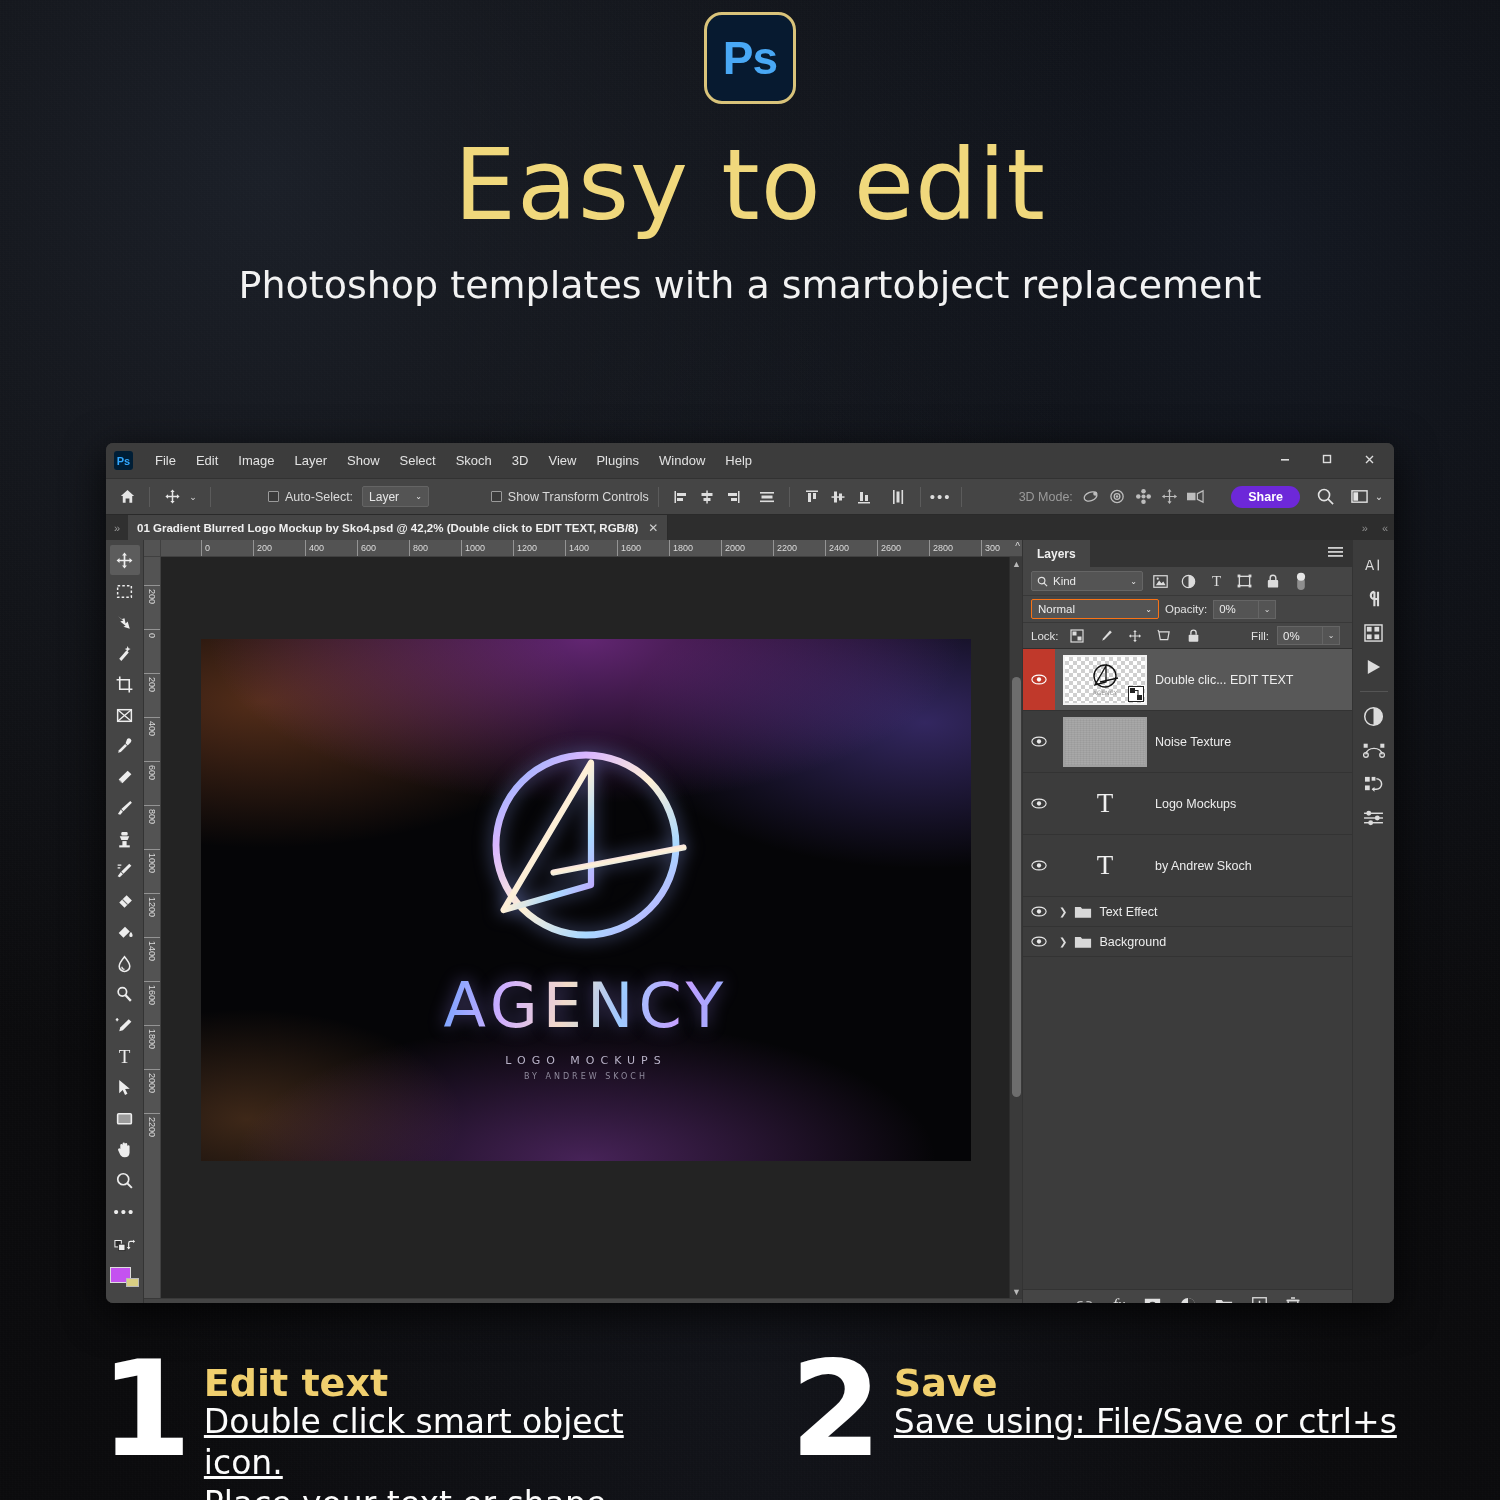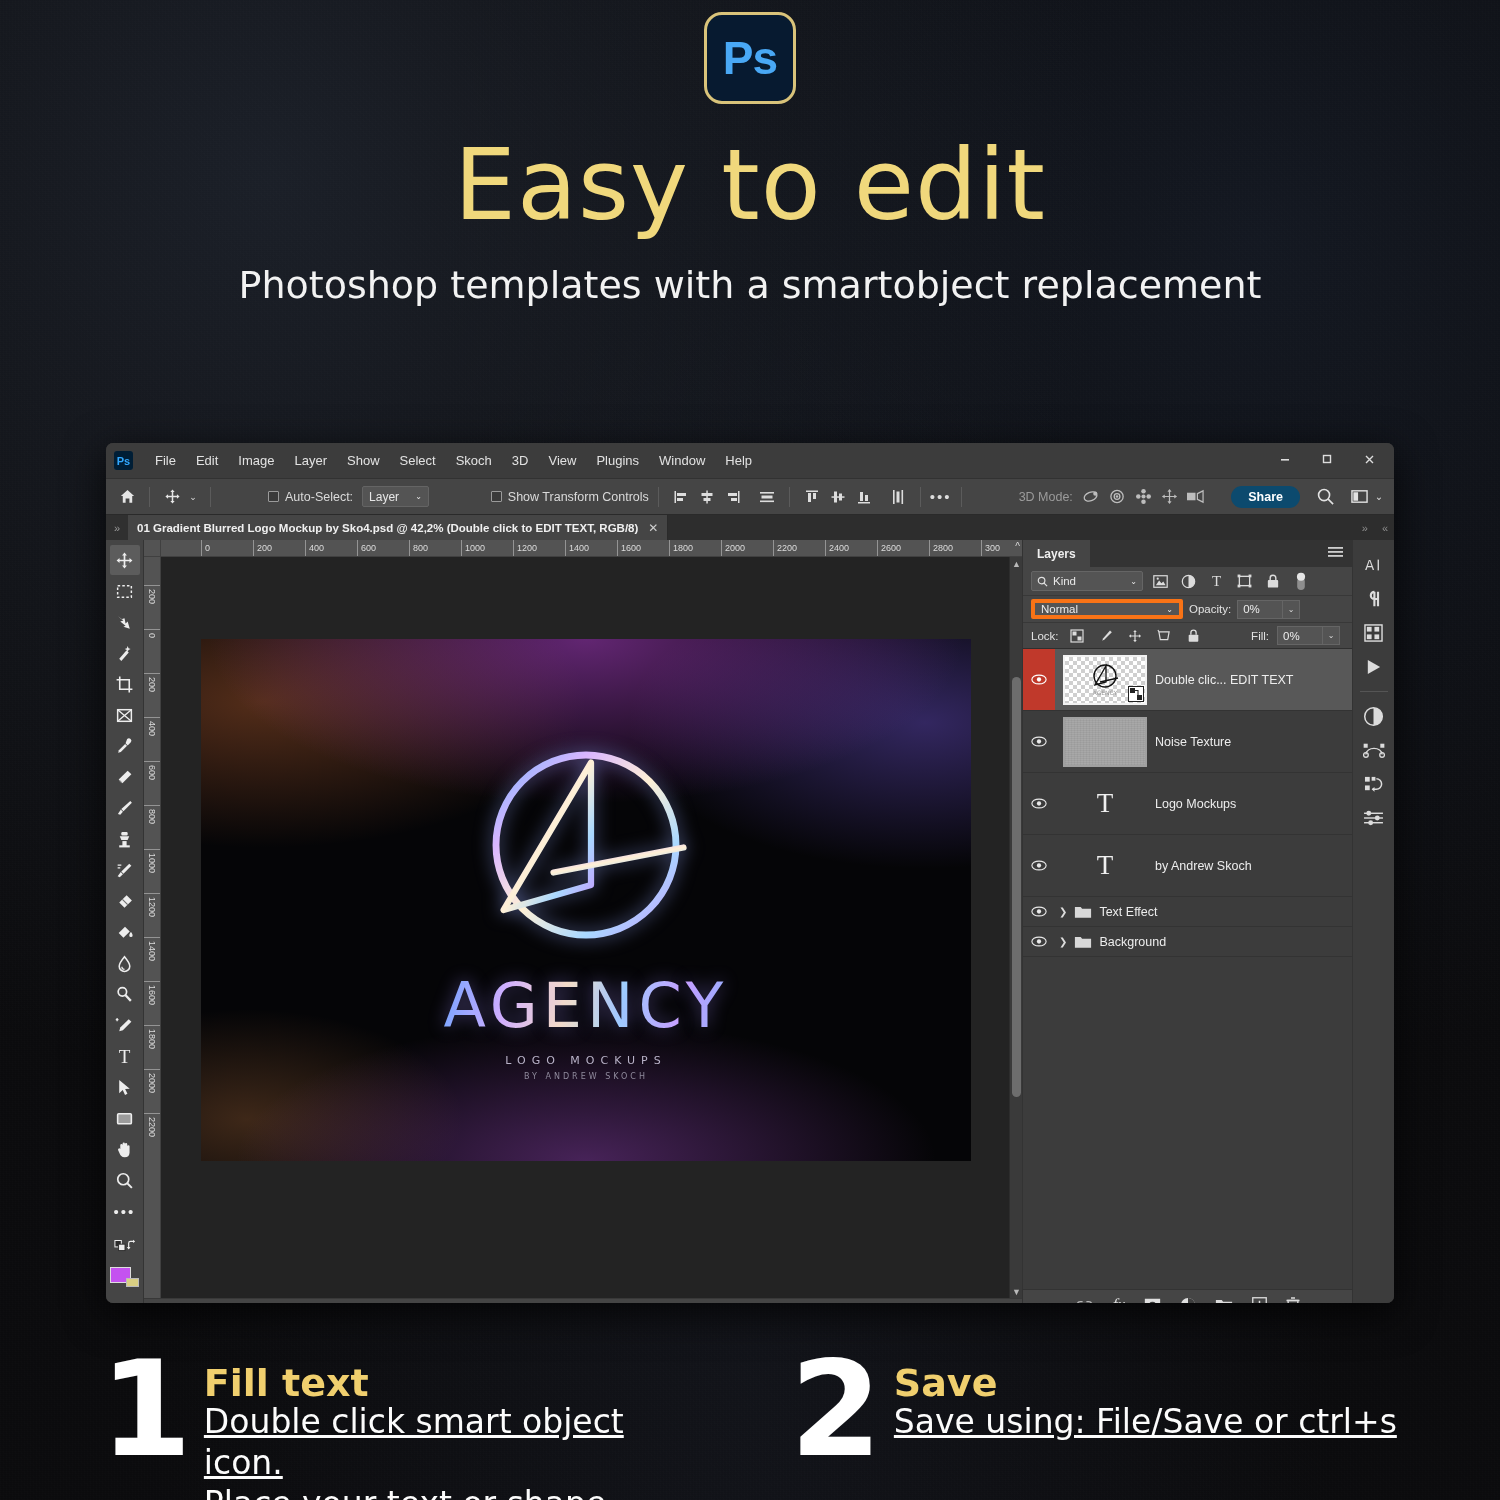--- a/index.html
+++ b/index.html
@@ -105,21 +105,21 @@
     width: 11px; height: 11px; border: 1px solid #9a9a9a;
     background: #3a3a3a; display: inline-block; margin-right: 6px;
     vertical-align: -1px; border-radius: 1px;
   }
   .ob-select {
     background: #545454; border: 1px solid #646464; border-radius: 2px;
     color: #e6e6e6; font-size: 12px; padding: 2px 6px;
     display: flex; align-items: center; gap: 16px; height: 21px;
   }
   .share-btn {
-    background: #0c4a6e; color: #fff; border-radius: 12px;
+    background: #6d28d9; color: #fff; border-radius: 12px;
     padding: 4px 17px; font-size: 12.5px; font-weight: bold;
   }
   .dots { letter-spacing: 2px; font-size: 15px; color: #ddd; }
 
   
   .tabbar {
     height: 26px; background: #2d2d2d; display: flex; align-items: stretch;
     border-top: 1px solid #2a2a2a;
   }
   .tab-left-arrow {
@@ -249,21 +249,21 @@
     padding: 0 5px; font-size: 11.5px; color: #e8e8e8;
   }
   .kind-select .caret { margin-left: auto; font-size: 8px; }
   .f-ico { width: 21px; height: 20px; display: flex; align-items: center;
            justify-content: center; color: #dedede; }
   .blend-row {
     height: 27px; background: #454545; display: flex; align-items: center;
     padding: 0 8px; gap: 6px; border-bottom: 1px solid #383838;
   }
   .blend-select {
-    width: 152px; height: 20px; background: #545454; border: 4px solid #f97316;
+    width: 128px; height: 20px; background: #545454; border: 1px solid #f97316;
     border-radius: 2px; display: flex; align-items: center; padding: 0 6px;
     font-size: 11.5px; color: #ececec;
   }
   .blend-select .caret { margin-left: auto; font-size: 8px; }
   .num-field {
     width: 46px; height: 19px; background: #545454; border: 1px solid #656565;
     display: flex; align-items: center; padding-left: 5px;
     font-size: 11.5px; color: #ececec;
   }
   .tiny-caret { width: 17px; height: 19px; background: #545454; border: 1px solid #656565;
@@ -1103,21 +1103,21 @@
           </svg>
       </div>
     </div>
   </div>
 </div>
 
 <div class="steps">
   <div class="step">
     <div class="step-num">1</div>
     <div class="step-body">
-      <div class="step-title">Fill text</div>
+      <div class="step-title">Edit text</div>
       <div class="step-line">Double click smart object icon.</div>
       <div class="step-line">Place your text or shape</div>
     </div>
   </div>
   <div class="step">
     <div class="step-num">2</div>
     <div class="step-body">
       <div class="step-title">Save</div>
       <div class="step-line">Save using: File/Save or ctrl+s</div>
     </div>

